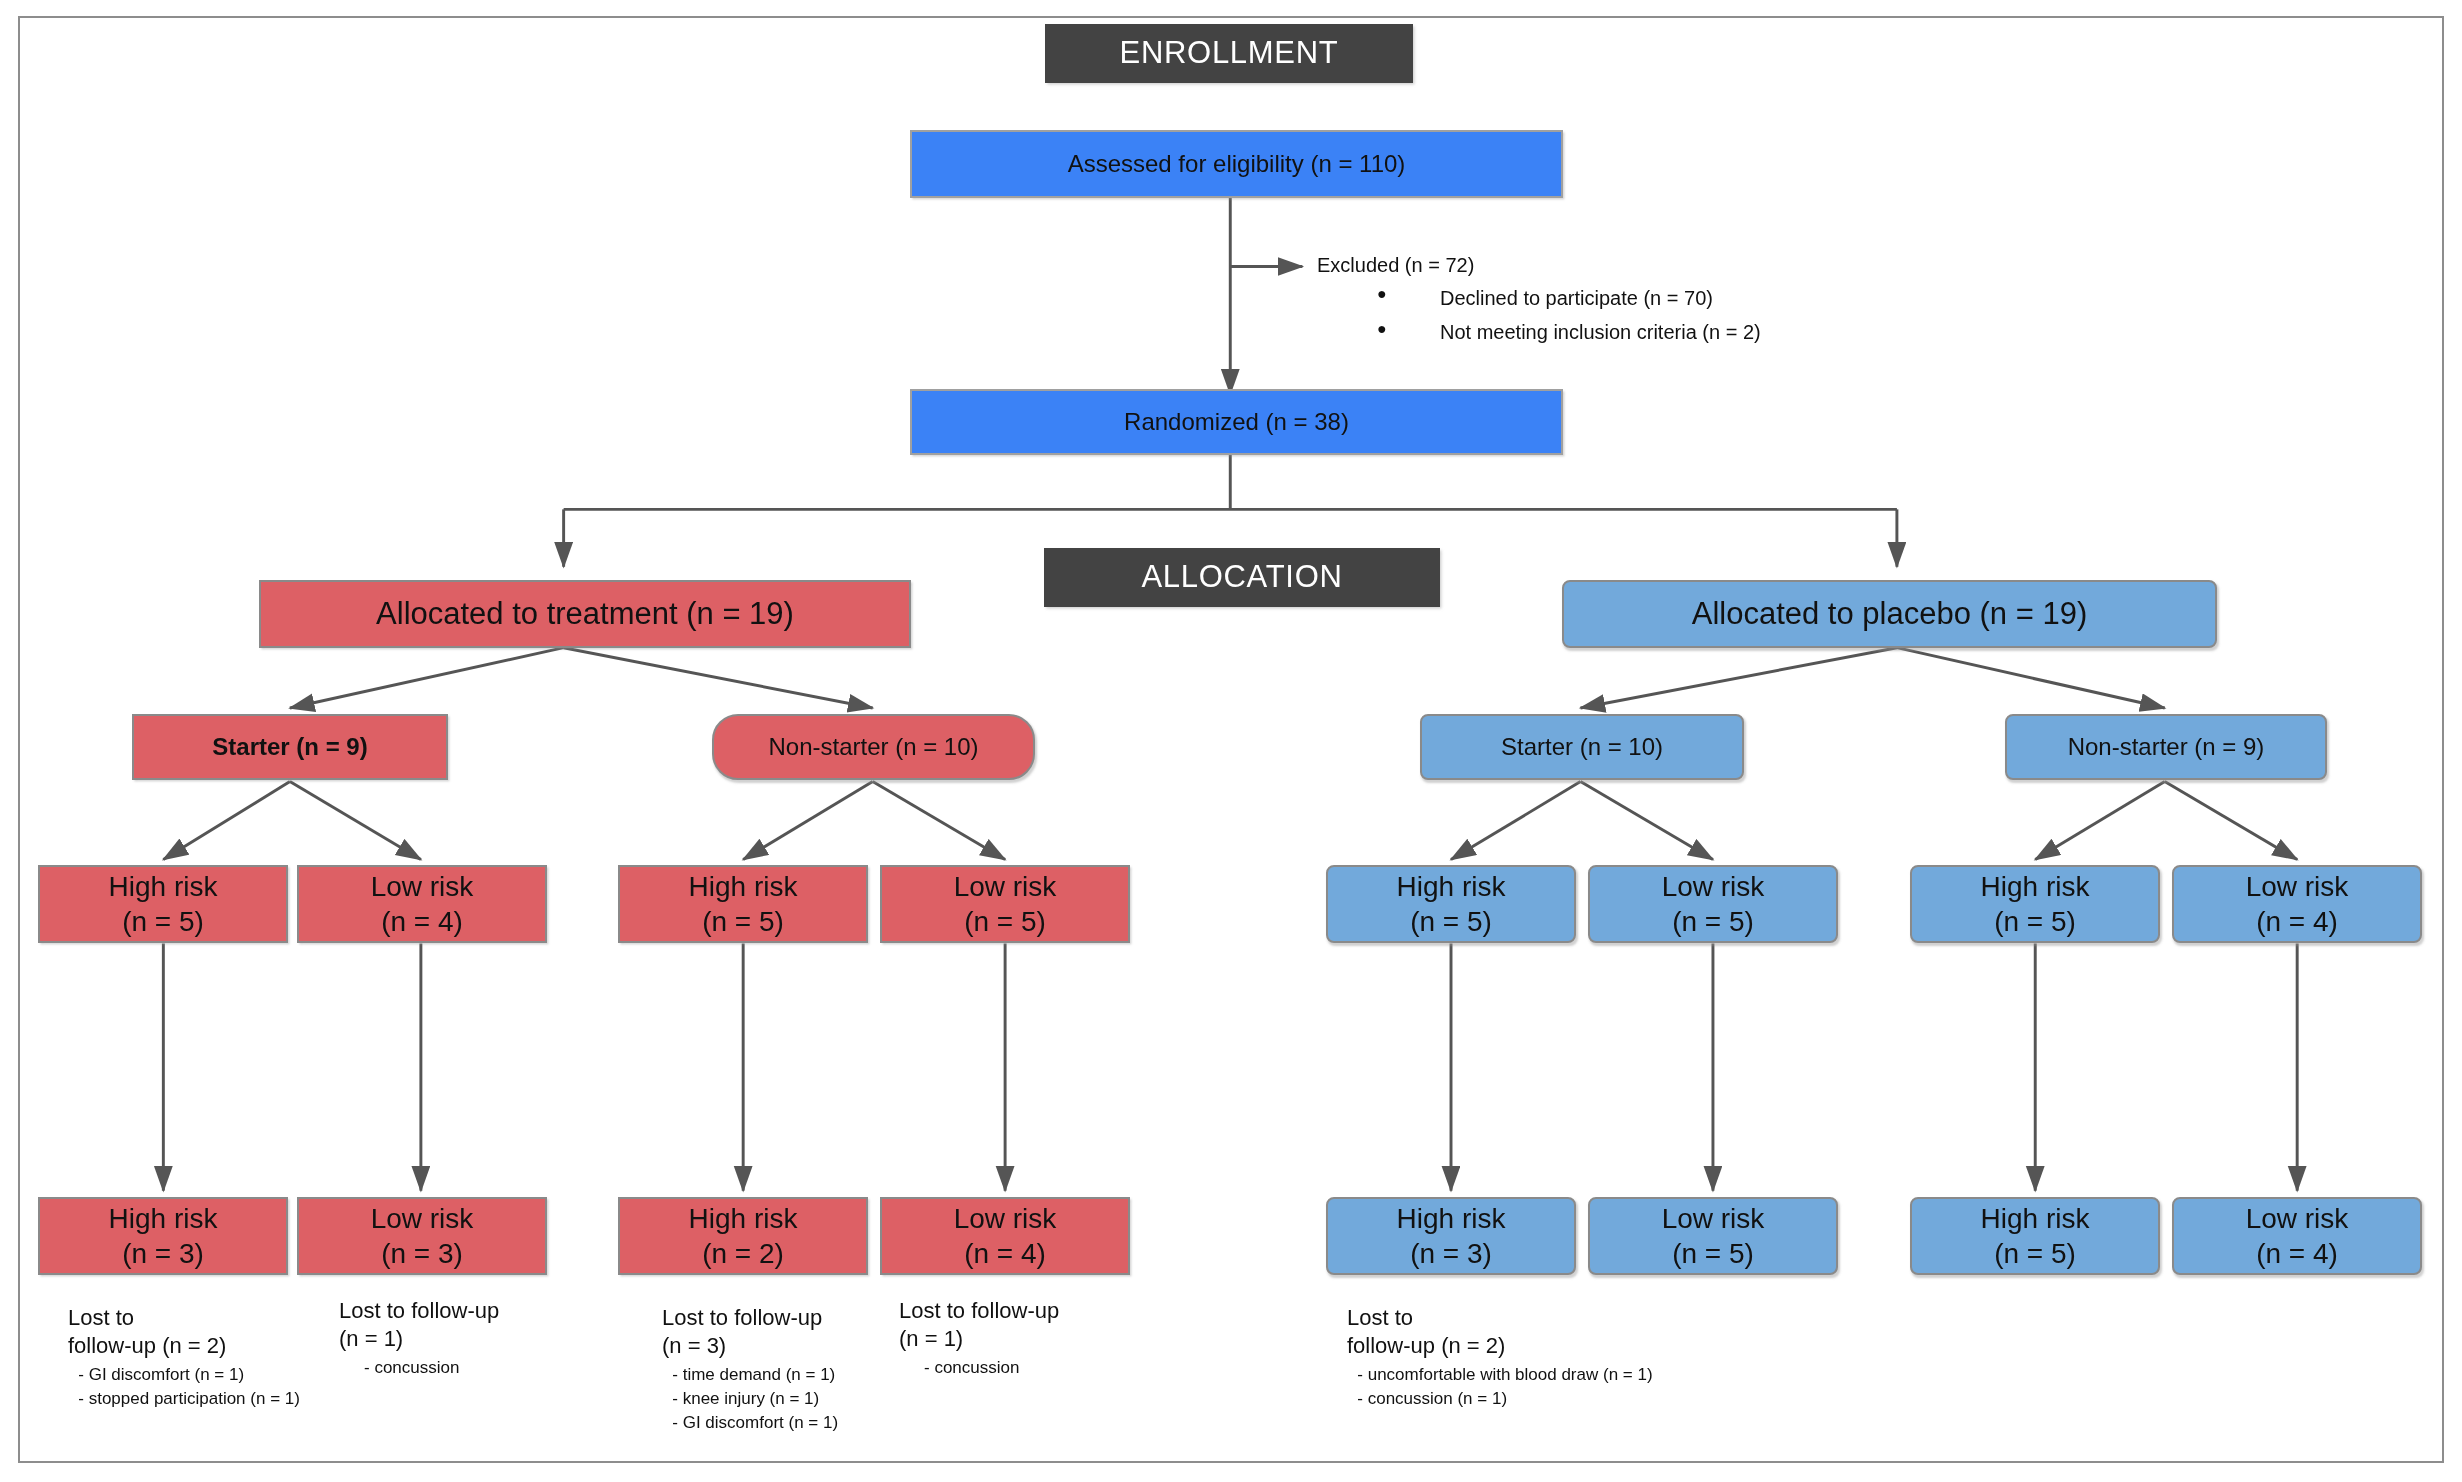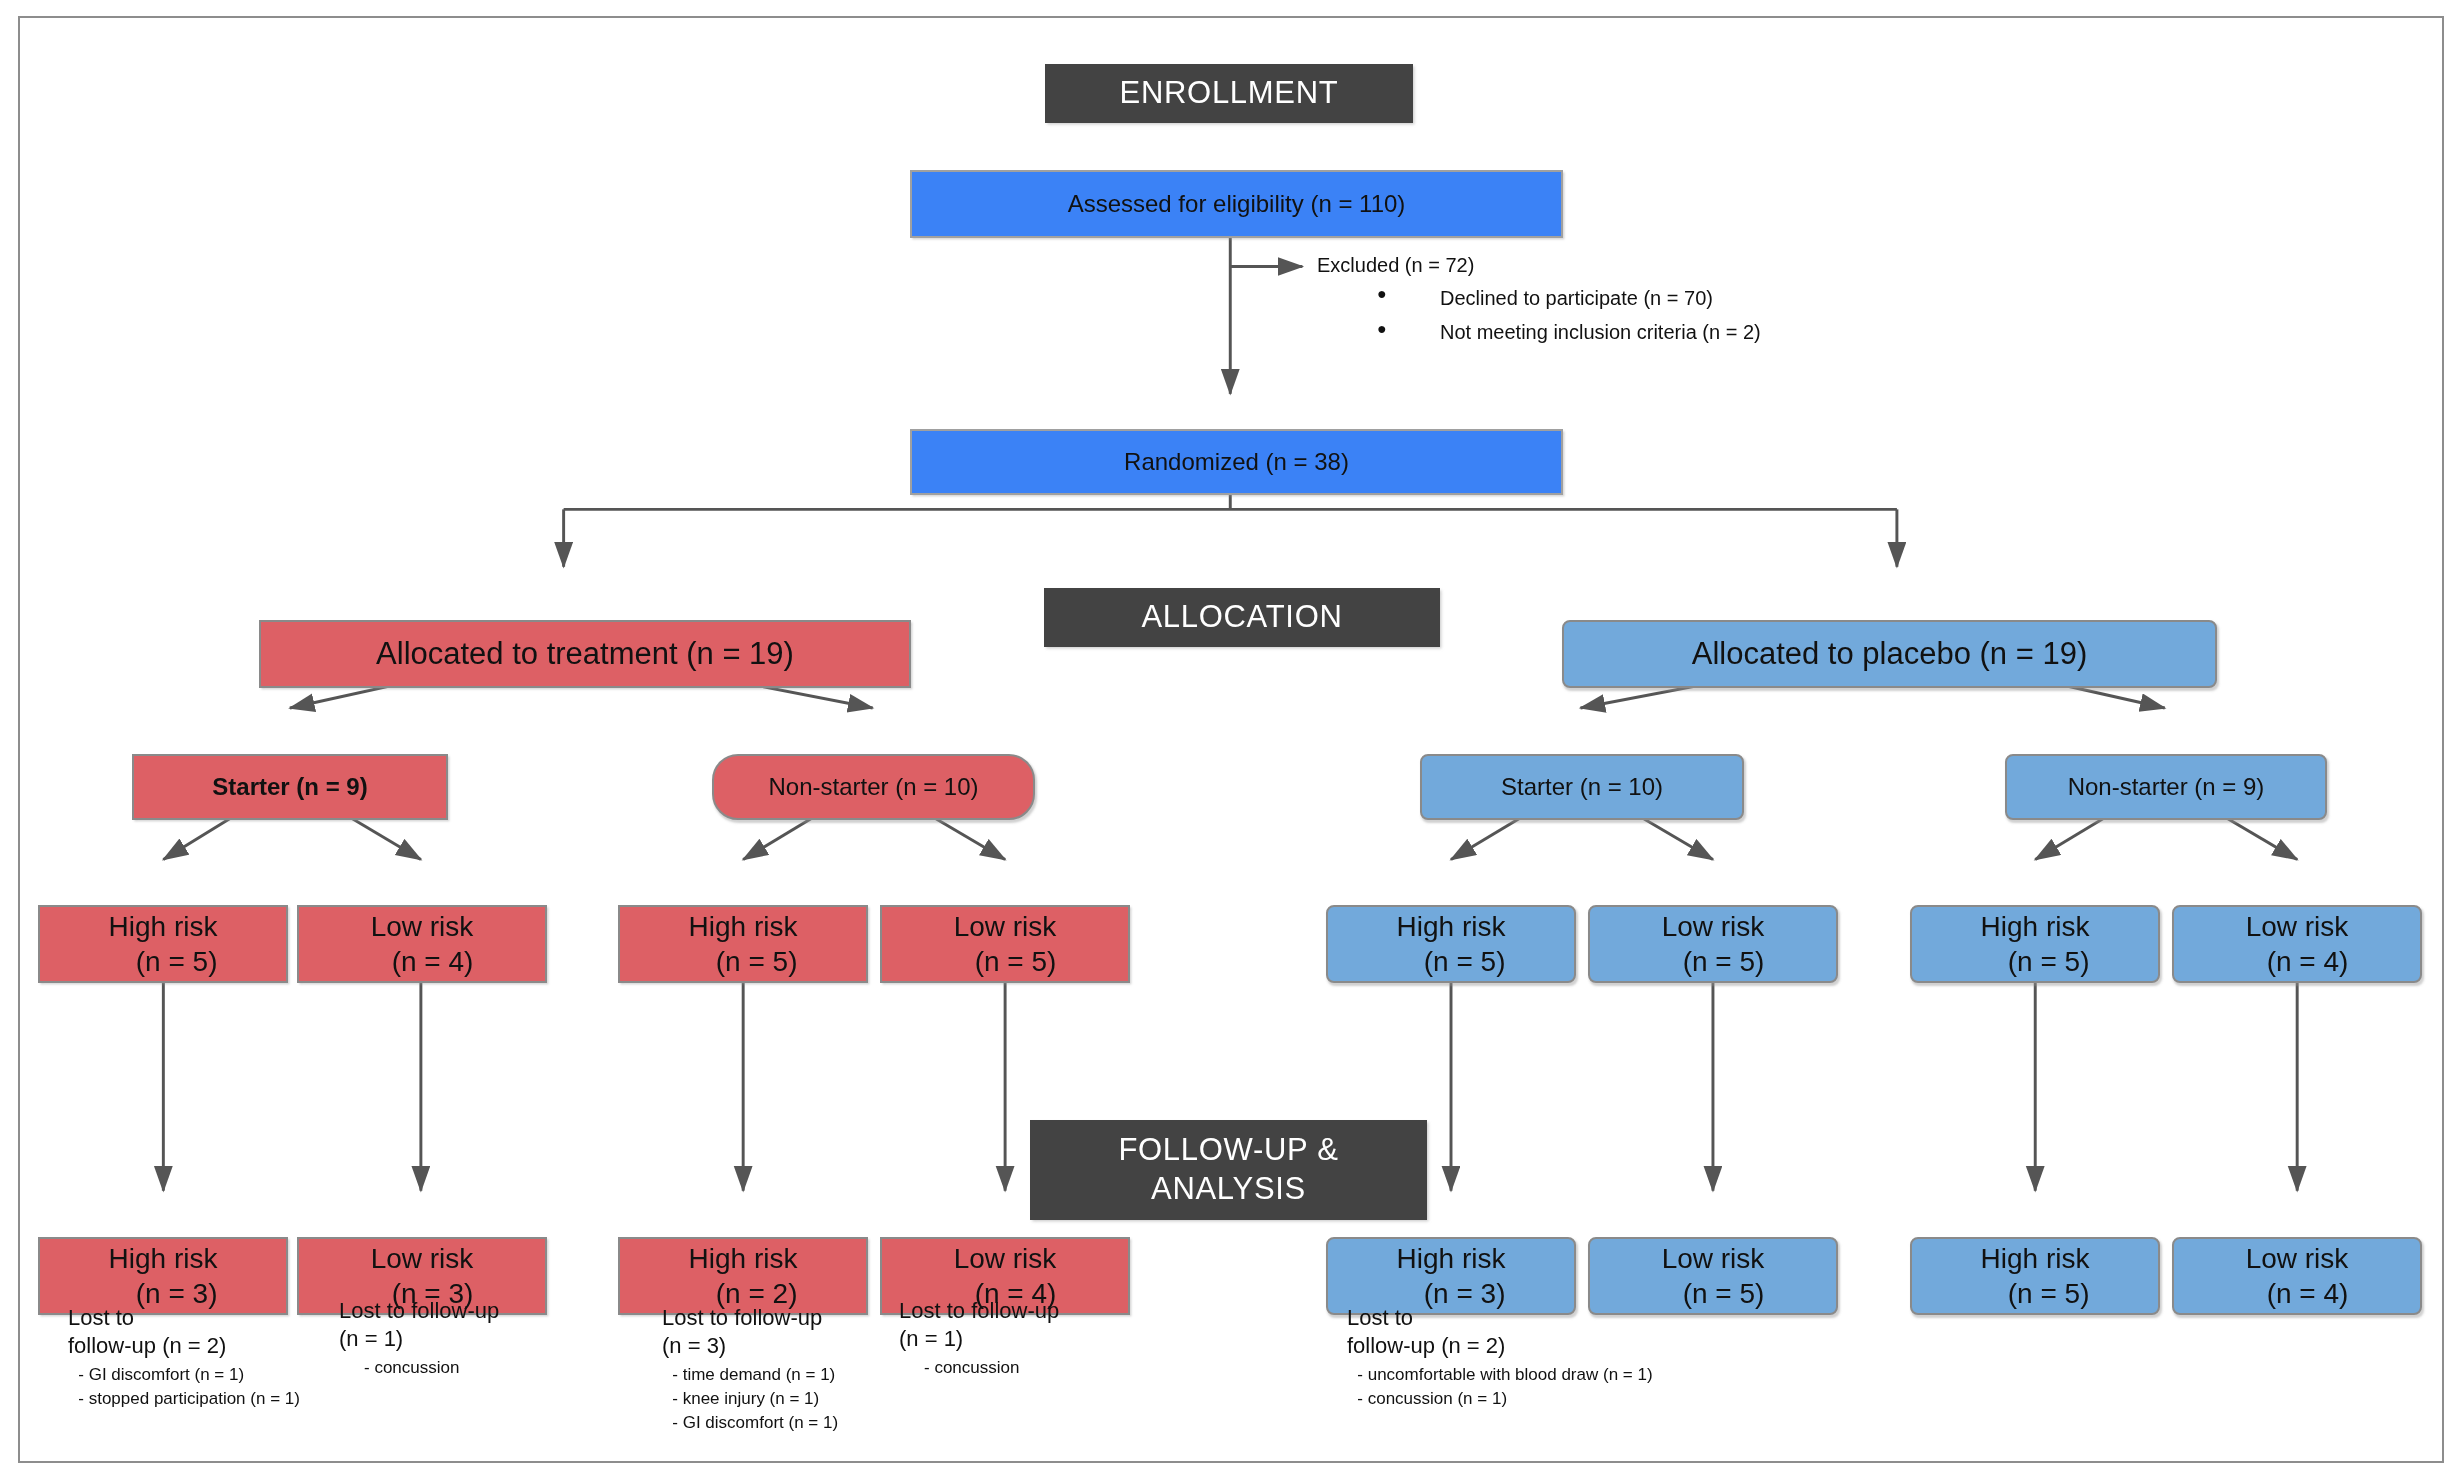--- a/index.html
+++ b/index.html
@@ -33,26 +33,25 @@
     width: 2462px;
     height: 1483px;
     pointer-events: none;
   }
   .node {
     position: absolute;
     box-sizing: border-box;
     display: flex;
     align-items: center;
     justify-content: center;
-    text-align: right;
+    text-align: center;
     line-height: 1.25;
     color: #111111;
     border: 2.2px solid #7d7d7d;
     box-shadow: 1.5px 2.2px 2.2px rgba(150,150,150,0.45);
-    margin-top: 40px;
   }
   .stage {
     background: #434343;
     color: #ffffff;
     border: none;
     font-size: 31px;
     letter-spacing: 0.7px;
     box-shadow: 1.5px 2.2px 2.9px rgba(160,160,160,0.55);
   }
   .neutral {
@@ -254,24 +253,20 @@
       <span>(n = 5)</span>
     </div>
   </div>
   <div class="node placebo risk" style="left:2172px; top:865px; width:250px; height:78px;">
     <div>
       <span>Low risk</span>
       <span>(n = 4)</span>
     </div>
   </div>
 
-  <div class="node stage" style="left:1030px; top:1080px; width:397px; height:100px; flex-direction:column;">
-    <span>FOLLOW-UP &amp;</span>
-    <span>ANALYSIS</span>
-  </div>
 
   <div class="node treat risk" style="left:38px; top:1197px; width:250px; height:78px;">
     <div>
       <span>High risk</span>
       <span>(n = 3)</span>
     </div>
   </div>
   <div class="node treat risk" style="left:297px; top:1197px; width:250px; height:78px;">
     <div>
       <span>Low risk</span>

